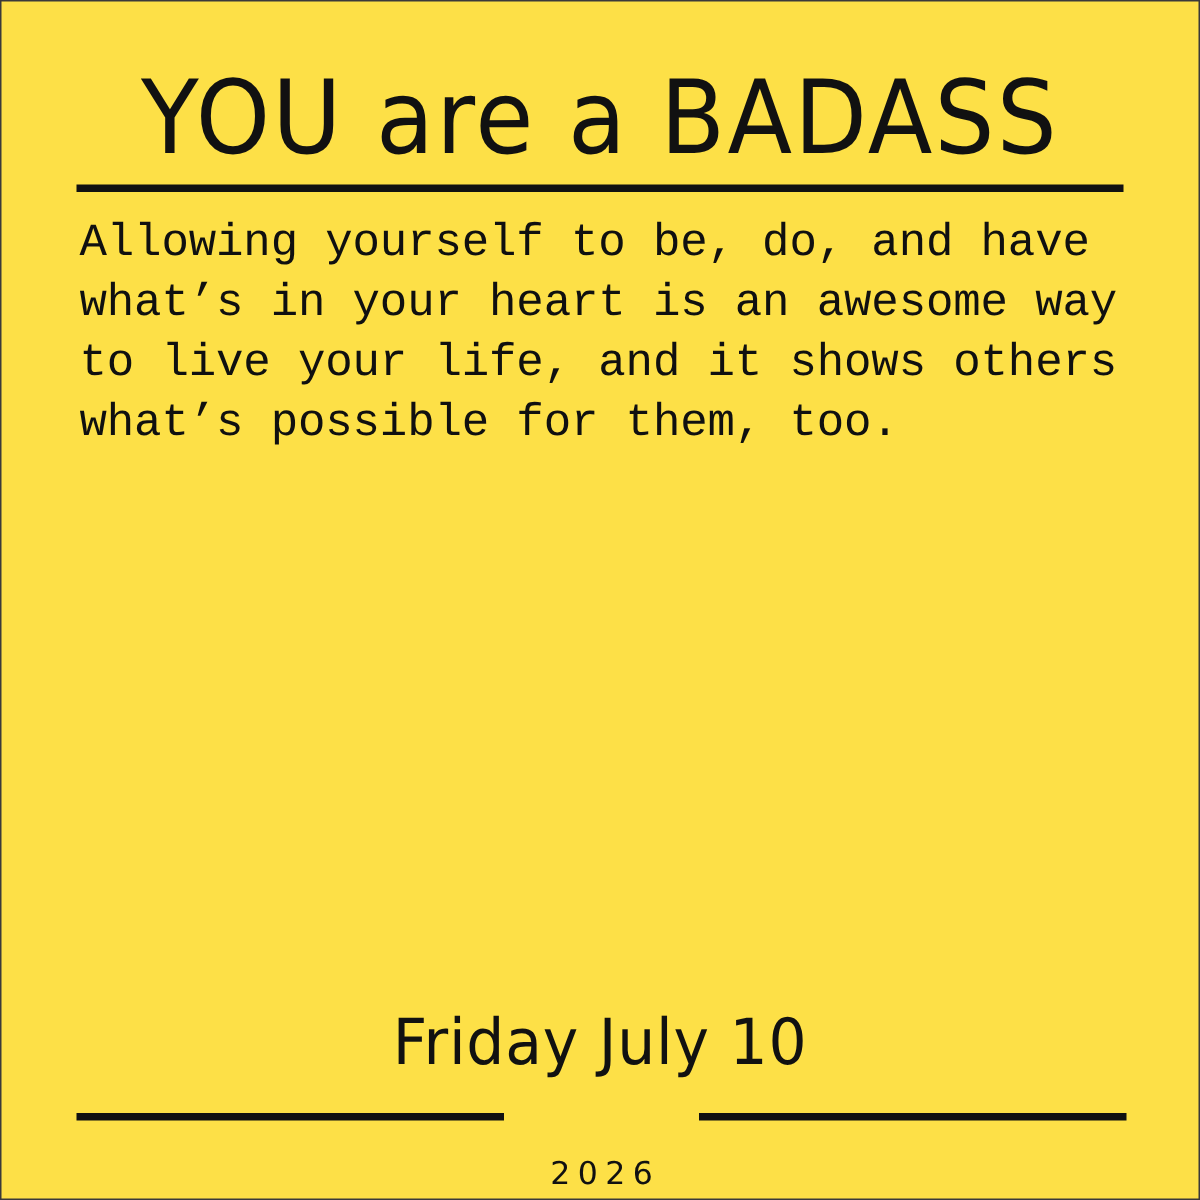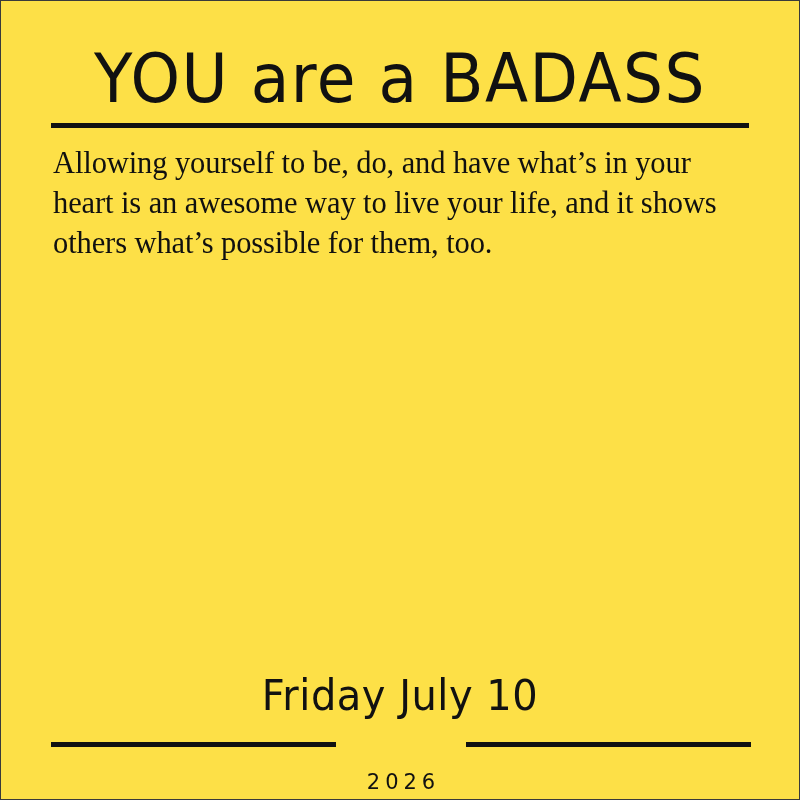--- a/index.html
+++ b/index.html
@@ -55,21 +55,21 @@
     height: 5px;
     background: #111111;
   }
 
   
   .quote-text {
     position: absolute;
     left: 52px;
     top: 142px;
     width: 700px;
-    font-family: Liberation Serif, serif;
+    font-family: Liberation Mono, monospace;
     font-size: 30.5px;
     line-height: 40px;
     font-weight: 400;
     color: #101010;
     letter-spacing: -0.1px;
     text-align: left;
   }
 
   
   .footer-block {

